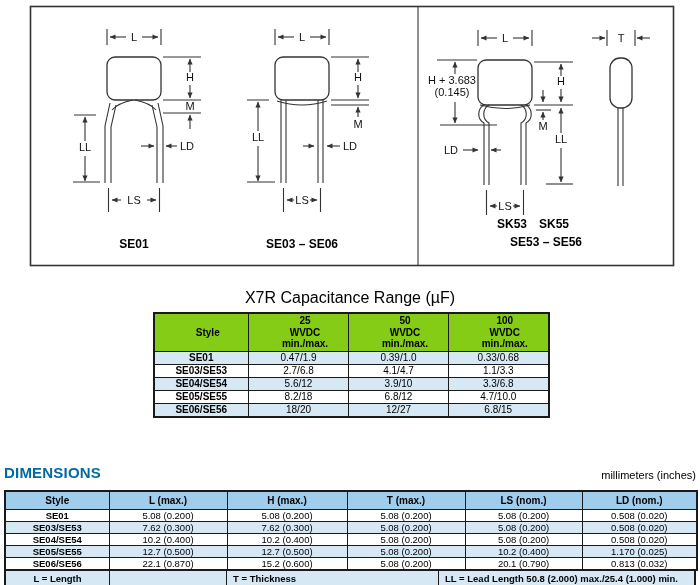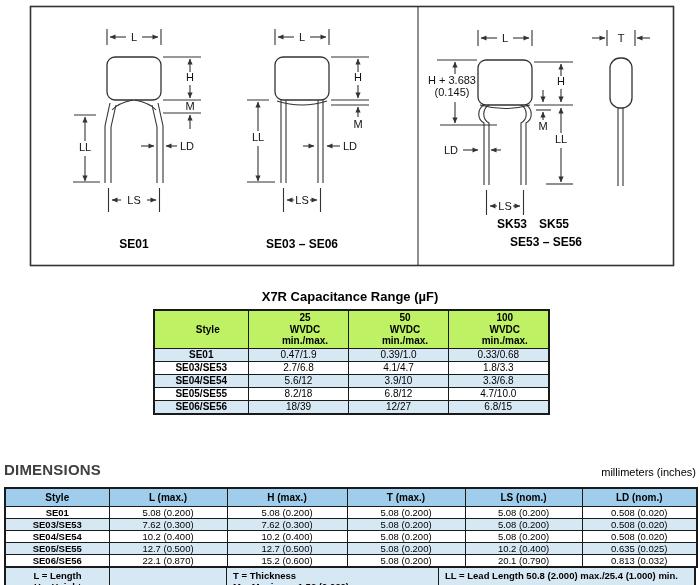--- a/index.html
+++ b/index.html
@@ -11,31 +11,31 @@
   svg .ln { stroke:#333; stroke-width:1.1; fill:none; }
   svg .shape { stroke:#333; stroke-width:1.3; fill:#fff; }
   svg .box { stroke:#333; stroke-width:1.6; fill:none; }
   svg .arr { marker-end:url(#ah); }
   svg text { font-family:"Liberation Sans", sans-serif; font-size:11px; fill:#111; }
   svg text.mid { text-anchor:middle; }
   svg text.cap { font-size:12px; font-weight:bold; text-anchor:middle; fill:#000; }
 
   
   .captable-wrap { width:395px; margin:17px auto 0; }
-  .cap-title { text-align:center; font-size:13px; font-weight:bold; margin:0 0 5px 0; }
+  .cap-title { text-align:center; font-size:16px; font-weight:normal; margin:0 0 5px 0; }
   table.cap { border-collapse:collapse; width:395px; border:2px solid #1a1a1a; table-layout:fixed; }
   table.cap th, table.cap td { border:1px solid #1a1a1a; text-align:center; padding:0; }
-  table.cap thead th { background:#bef264; font-size:10px; line-height:11.5px; height:37px; font-weight:bold;padding-left:13px; }
+  table.cap thead th { background:#84cc16; font-size:10px; line-height:11.5px; height:37px; font-weight:bold;padding-left:13px; }
   table.cap td { font-size:10px; height:12px; line-height:12px; }
   table.cap td.style { font-weight:bold; }
   table.cap tr.alt { background:#d7e8f5; }
 
   
   .dims-head { display:flex; justify-content:space-between; align-items:flex-end; margin:46px 4px 9px 4px; }
-  .dims-title { color:#404040; font-size:15px; font-weight:bold; letter-spacing:.2px; }
+  .dims-title { color:#0369a1; font-size:15px; font-weight:bold; letter-spacing:.2px; }
   .dims-units { font-size:11px; font-weight:normal; }
   table.dims { border-collapse:collapse; width:692px; margin:0 4px; border:2px solid #1a1a1a; table-layout:fixed; }
   table.dims th, table.dims td { border:1px solid #1a1a1a; text-align:center; padding:0; }
   table.dims th { background:#9fcdeb; font-size:10px; height:17px; font-weight:bold; }
   table.dims td { font-size:9.5px; height:11px; line-height:11px; }
   table.dims td.style { font-weight:bold; }
   table.dims tr.alt { background:#d7e8f5; }
   .legend { display:flex; width:692px; margin:-2px 4px 0 4px; border:2px solid #1a1a1a; background:#d7e8f5; box-sizing:border-box; }
   .legend .cell { padding:3px 6px 4px 6px; font-size:9.5px; font-weight:bold; line-height:10.5px; box-sizing:border-box; border-left:1px solid #1a1a1a; }
   .legend .cell:first-child { border-left:none; text-align:center; }
@@ -242,37 +242,37 @@
         <tr class="alt">
           <td class="style">SE01</td>
           <td>0.47/1.9</td>
           <td>0.39/1.0</td>
           <td>0.33/0.68</td>
         </tr>
         <tr>
           <td class="style">SE03/SE53</td>
           <td>2.7/6.8</td>
           <td>4.1/4.7</td>
-          <td>1.8/3.3</td>
+          <td>1.1/3.3</td>
         </tr>
         <tr class="alt">
           <td class="style">SE04/SE54</td>
           <td>5.6/12</td>
           <td>3.9/10</td>
           <td>3.3/6.8</td>
         </tr>
         <tr>
           <td class="style">SE05/SE55</td>
           <td>8.2/18</td>
           <td>6.8/12</td>
           <td>4.7/10.0</td>
         </tr>
         <tr class="alt">
           <td class="style">SE06/SE56</td>
-          <td>18/39</td>
+          <td>18/20</td>
           <td>12/27</td>
           <td>6.8/15</td>
         </tr>
       </tbody>
     </table>
   </div>
 
   <div class="dims-head">
     <span class="dims-title">DIMENSIONS</span>
     <span class="dims-units">millimeters (inches)</span>
@@ -321,21 +321,21 @@
         <td>5.08 (0.200)</td>
         <td>5.08 (0.200)</td>
         <td>0.508 (0.020)</td>
       </tr>
       <tr class="alt">
         <td class="style">SE05/SE55</td>
         <td>12.7 (0.500)</td>
         <td>12.7 (0.500)</td>
         <td>5.08 (0.200)</td>
         <td>10.2 (0.400)</td>
-        <td>0.635 (0.025)</td>
+        <td>1.170 (0.025)</td>
       </tr>
       <tr>
         <td class="style">SE06/SE56</td>
         <td>22.1 (0.870)</td>
         <td>15.2 (0.600)</td>
         <td>5.08 (0.200)</td>
         <td>20.1 (0.790)</td>
         <td>0.813 (0.032)</td>
       </tr>
     </tbody>

